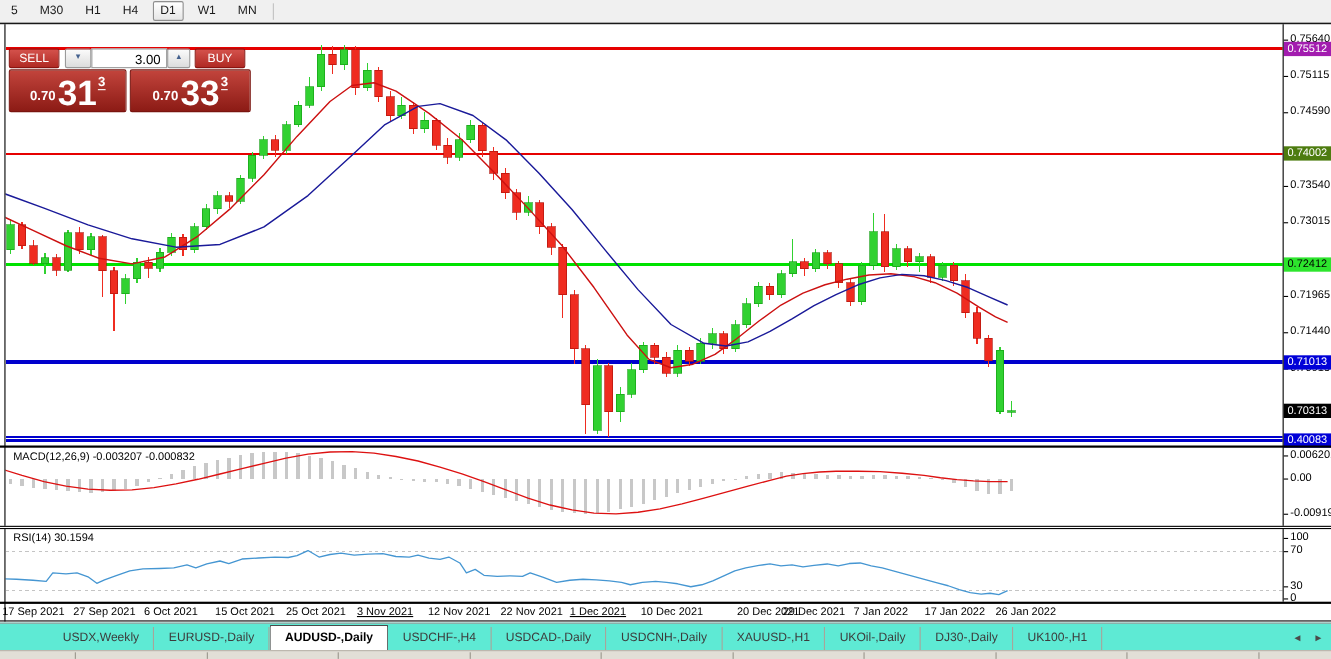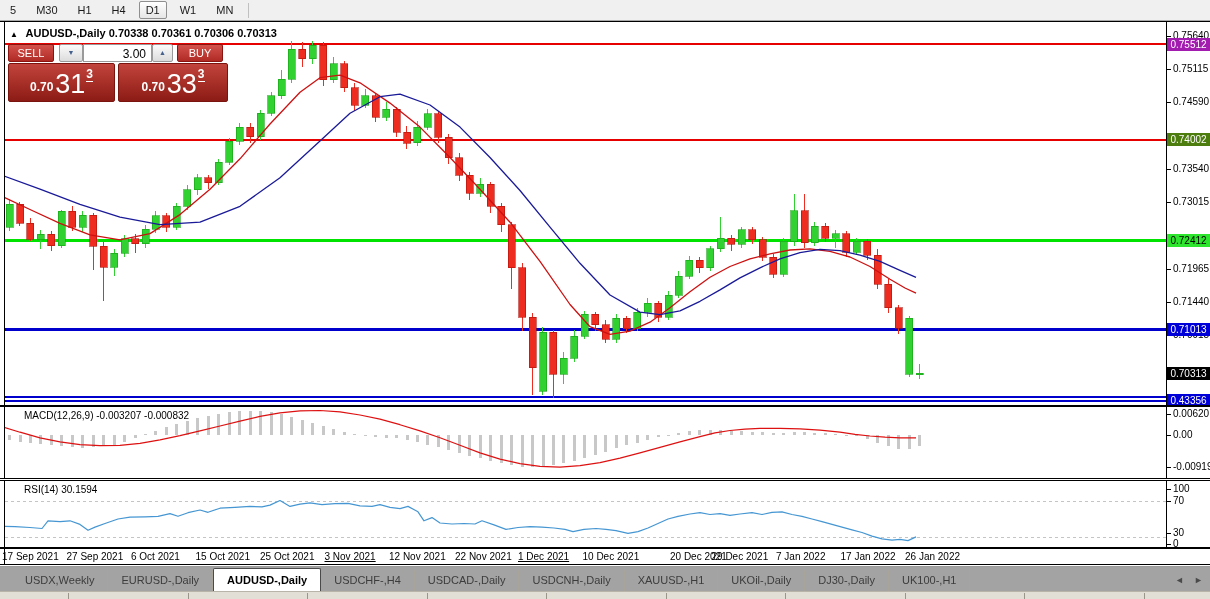--- a/index.html
+++ b/index.html
@@ -17,45 +17,45 @@
   .axis-vline { position:absolute; left:1166px; top:0; width:1px; height:525px; background:#000; }
   .sep1 { position:absolute; left:0; top:383px; width:1210px; height:2px; background:#000; }
   .sep2 { position:absolute; left:0; top:456px; width:1210px; height:3px; background:#fff; border-top:1px solid #000; border-bottom:1px solid #000; }
   .sep3 { position:absolute; left:0; top:525px; width:1210px; height:2px; background:#000; }
   .sep4 { position:absolute; left:0; top:542px; width:1210px; height:1px; background:#000; }
   svg.panel { position:absolute; left:5px; background:#fff; }
   #svg-main { top:1px; } #svg-macd { top:385px; } #svg-rsi { top:459px; }
   
   .chart-title { position:absolute; left:10px; top:5px; font-size:11px; font-weight:bold; color:#000; white-space:nowrap; }
   .chart-title .tri { font-size:8px; margin-right:5px; }
-  .ind-label { position:absolute; left:24px; font-size:10px; color:#000; white-space:nowrap;text-align:right; }
+  .ind-label { position:absolute; left:12px; font-size:10px; color:#000; white-space:nowrap;text-align:right; }
   #macd-label { top:388px; } #rsi-label { top:462px; }
   
   .tick-label { position:absolute; left:1173px; font-size:10px; color:#000; white-space:nowrap;text-align:center; }
   .tick-dash  { position:absolute; left:1167px; width:4px; height:1px; background:#000; }
   .badge { position:absolute; left:1167px; width:43px; height:13px; font-size:10px;
     text-align:center; line-height:13px; white-space:nowrap; }
   
   .date-label { position:absolute; top:529px; font-size:10px; color:#000; white-space:nowrap; }
   
   .tp-btn { position:absolute; height:18px; color:#fff; font-size:11px; text-align:center; line-height:16px;
     background:linear-gradient(#d4524c,#b02a24); border:1px solid #8a1410; border-radius:2px; }
   .tp-spin { position:absolute; height:18px; background:linear-gradient(#fbfbfb,#dcdcdc); border:1px solid #9a9a9a;
     font-size:7px; color:#44618e; text-align:center; line-height:16px; border-radius:2px; }
   .tp-vol { position:absolute; height:18px; background:#fff; border:1px solid #9a9a9a; font-size:12px; color:#000;
     text-align:right; padding:2px 5px 0 0; }
   .tp-box { position:absolute; top:41px; height:39px; color:#fff;
     background:linear-gradient(#c2443c,#8c1b15); border:1px solid #7a140f; border-radius:2px;
     display:flex; align-items:flex-end; justify-content:center; padding-bottom:3px; }
   .tp-box .small { font-size:12px; font-weight:bold; margin:0 2px 4px 0; }
-  .tp-box .big { font-size:27px; font-weight:normal; line-height:28px; }
+  .tp-box .big { font-size:32px; font-weight:bold; line-height:28px; }
   .tp-box .sup { font-size:12px; font-weight:bold; border-bottom:1px solid #fff; margin:0 0 16px 1px; }
   
-  .tabbar { position:absolute; left:0; top:544px; width:1210px; height:25px; background:#a3a3a3;
-    border-top:1px solid #9a9a9a; display:flex; align-items:flex-end; }
+  .tabbar { position:absolute; left:0; top:544px; width:1210px; height:25px; background:#5eead4;
+    border-top:1px solid #9a9a9a; display:flex; align-items:flex-end;padding-left:32px; }
   .tab { font-size:11px; color:#3c3c3c; padding:4px 13px 5px 13px; border-right:1px solid #a8a49a; white-space:nowrap; }
   .tab:first-child { border-left:1px solid #a8a49a; }
   .tab.active { background:#fff; color:#000; font-weight:bold; border:1px solid #4a4a4a; border-bottom:none;
     padding-top:5px; border-radius:2px 2px 0 0; }
   .tab-spacer { width:12px; }
   .tab-arrow { position:absolute; top:8px; font-size:9px; color:#4a4a4a; }
   #tab-arrow-left { right:26px; } #tab-arrow-right { right:7px; }
   
   .statusbar { position:absolute; left:0; top:569px; width:1210px; height:9px; background:#e2dfd7; border-top:1px solid #b8b4aa; }
   .status-tick { position:absolute; top:1px; width:1px; height:6px; background:#9a968c; }
@@ -351,26 +351,20 @@
       <rect x="902.6" y="28.0" width="3" height="14.1" fill="#c8c8c8" shape-rendering="crispEdges"></rect>
       <rect x="913.0" y="28.0" width="3" height="11.0" fill="#c8c8c8" shape-rendering="crispEdges"></rect>
       <polyline points="-5,19.0 15,25.2 35,30.8 55,34.9 75,37.7 95,38.7 115,38.3 135,36.3 155,32.8 175,28.7 195,23.9 215,19.0 235,14.2 255,9.4 275,5.9 295,3.9 315,3.5 335,4.9 355,8.0 375,12.1 395,17.7 415,23.9 435,30.8 455,38.3 475,45.9 495,52.1 515,56.6 535,59.4 555,60.1 575,58.7 595,55.6 615,51.1 635,45.9 655,40.4 675,34.9 695,29.7 710,25.9 725,23.5 740,22.1 755,21.4 775,21.4 795,21.8 815,23.2 835,25.2 850,27.3 865,29.0 880,30.1 895,30.8 911,30.8" fill="none" stroke="#dd1111" stroke-width="1.2" stroke-linejoin="round"></polyline>
     </svg>
   <svg class="panel" id="svg-rsi" width="1161" height="66">
       <line x1="0" y1="20" x2="1161" y2="20" stroke="#c4c4c4" stroke-width="1" stroke-dasharray="3,3" shape-rendering="crispEdges"></line>
       <line x1="0" y1="56" x2="1161" y2="56" stroke="#c4c4c4" stroke-width="1" stroke-dasharray="3,3" shape-rendering="crispEdges"></line>
       <polyline points="-5,45.2 10,45.6 25,46.5 37,47.5 43,39.8 55,40.7 65,39.8 75,43.4 83,49.3 90,46.1 100,42.5 113,38.0 125,36.2 140,35.8 153,35.3 165,32.6 173,35.3 183,31.7 195,29.0 203,31.3 215,27.2 230,26.3 245,25.4 257,25.8 265,24.1 275,19.5 285,25.4 295,23.1 305,21.8 317,23.6 330,22.7 343,22.3 355,24.9 367,25.4 375,23.6 385,26.3 395,27.6 403,25.4 413,30.8 419,39.8 427,36.6 435,42.0 447,43.0 459,42.5 470,43.0 477,39.8 489,43.9 501,48.4 513,46.5 525,45.6 537,46.1 549,47.0 560,48.4 568,50.6 579,48.4 591,47.5 601,48.4 611,49.7 623,52.4 633,50.6 643,47.0 653,42.5 663,38.0 673,35.3 685,33.0 695,31.7 705,33.5 715,32.6 725,34.4 735,33.0 747,31.7 757,33.5 767,31.3 777,30.8 787,33.5 797,35.3 807,38.0 817,40.7 827,43.4 837,46.1 847,48.8 857,51.5 867,55.1 877,57.8 887,59.1 895,58.3 903,59.6 911,55.9" fill="none" stroke="#4596d2" stroke-width="1.2" stroke-linejoin="round"></polyline>
     </svg>
 
-  <div class="chart-title">
-    <span class="tri">▲</span>
-    <span>AUDUSD-,Daily</span>
-    <span> </span>
-    <span>0.70338 0.70361 0.70306 0.70313</span>
-  </div>
 
   <div>
     <div class="tp-btn" style="left:8px;top:22px;width:46px;">SELL</div>
     <div class="tp-spin" style="left:59px;top:22px;width:24px;">▼</div>
     <div class="tp-vol" style="left:83px;top:22px;width:69px;">3.00</div>
     <div class="tp-spin" style="left:152px;top:22px;width:21px;">▲</div>
     <div class="tp-btn" style="left:177px;top:22px;width:46px;">BUY</div>
     <div class="tp-box" style="left:8px;width:107px;">
       <span class="small">0.70</span>
       <span class="big">31</span>
@@ -401,21 +395,21 @@
       <div class="tick-label" style="top:241px">0.71965</div>
       <div class="tick-dash" style="top:280px"></div>
       <div class="tick-label" style="top:274px">0.71440</div>
       <div class="tick-dash" style="top:313px"></div>
       <div class="tick-label" style="top:307px">0.70915</div>
       <div class="badge" style="top:16px;background:#a21caf;color:#ffffff">0.75512</div>
       <div class="badge" style="top:111px;background:#4d7c0f;color:#ffffff">0.74002</div>
       <div class="badge" style="top:212px;background:#2de52d;color:#000000">0.72412</div>
       <div class="badge" style="top:301px;background:#0000d8;color:#ffffff">0.71013</div>
       <div class="badge" style="top:345px;background:#000000;color:#ffffff">0.70313</div>
-      <div class="badge" style="top:372px;background:#0000d8;color:#ffffff">0.43356</div>
+      <div class="badge" style="top:372px;background:#0000d8;color:#ffffff">0.40083</div>
       <div class="tick-dash" style="top:392px"></div>
       <div class="tick-label" style="top:386px">0.006201</div>
       <div class="tick-dash" style="top:413px"></div>
       <div class="tick-label" style="top:407px">0.00</div>
       <div class="tick-dash" style="top:445px"></div>
       <div class="tick-label" style="top:439px">-0.009197</div>
       <div class="tick-dash" style="top:467px"></div>
       <div class="tick-label" style="top:461px">100</div>
       <div class="tick-dash" style="top:479px"></div>
       <div class="tick-label" style="top:473px">70</div>

